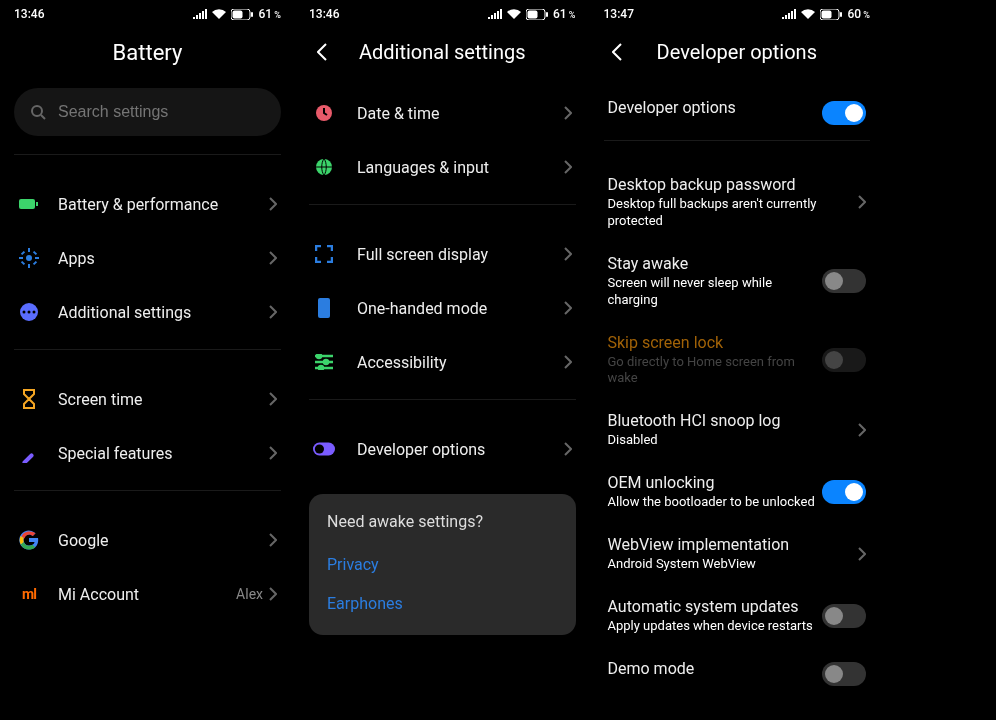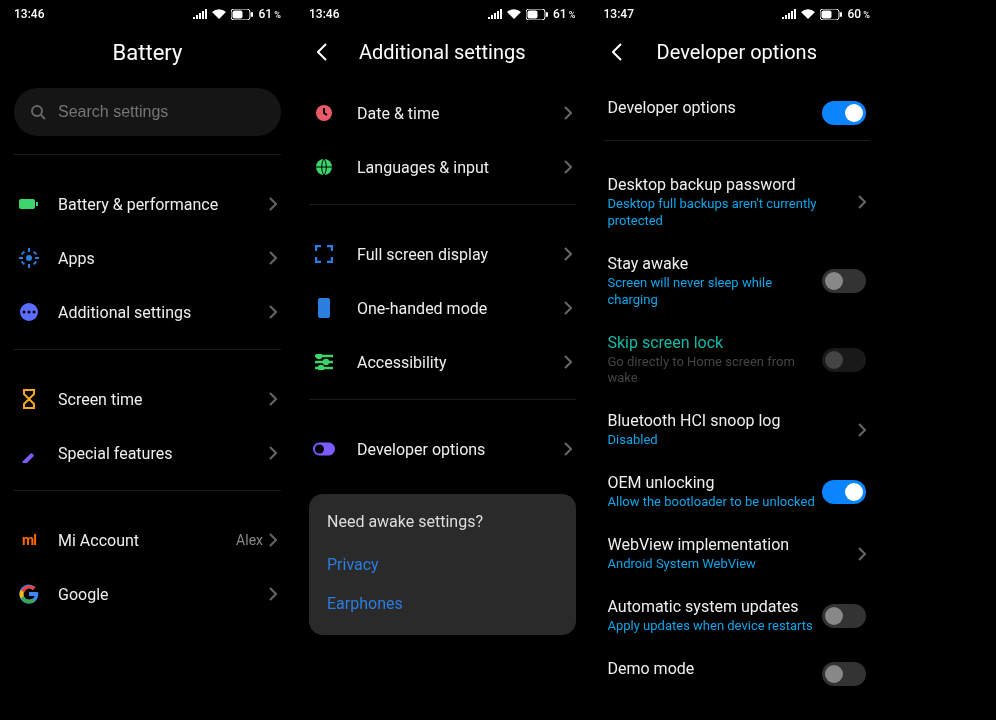--- a/index.html
+++ b/index.html
@@ -33,22 +33,22 @@
   .row .icon-slot { width: 40px; display: flex; align-items: center; justify-content: flex-start; }
   .row .icon { width: 22px; height: 22px; display: flex; align-items: center; justify-content: center; }
   .row .label { flex: 1; font-size: 16px; color: #eee; }
   .row .value { font-size: 14px; color: #888; margin-right: 6px; }
   .row .chev { color: #666; }
 
   .row.additional .icon-slot { width: 44px; }
   .row.dev { padding: 12px 18px; align-items: flex-start; }
   .row.dev .textcol { flex: 1; display: flex; flex-direction: column; gap: 2px; }
   .row.dev .title-t { font-size: 16px; color: #eee; }
-  .row.dev .sub { font-size: 13px; color: #0ea5e9; line-height: 1.3; }
-  .row.dev.disabled .title-t { color: #14b8a6; }
+  .row.dev .sub { font-size: 13px; color: #ffffff; line-height: 1.3; }
+  .row.dev.disabled .title-t { color: #a16207; }
   .row.dev.disabled .sub { color: #444; }
   .row.dev .tail { display:flex; align-items:center; align-self:center; }
 
   
   .toggle { width: 44px; height: 24px; border-radius: 12px; position: relative; }
   .toggle .knob { width: 18px; height: 18px; border-radius: 50%; background: #fff; position: absolute; top: 3px; }
   .toggle.on { background: #0a84ff; }
   .toggle.on .knob { right: 3px; }
   .toggle.off { background: #333; }
   .toggle.off .knob { left: 3px; background: #888; }
@@ -204,45 +204,45 @@
           <path d="M1 1l6 6-6 6" fill="none" stroke="#666" stroke-width="2"></path>
         </svg>
   </div>
 
   <div class="group-gap-sm"></div>
   <div class="divider"></div>
   <div class="group-gap"></div>
 
   <div class="row">
     <div class="icon-slot">
-          <span class="icon ic-mi">ml</span>
-        </div>
-    <div class="label">Mi Account</div>
-    <div class="value">Alex</div>
-    <svg class="chev" width="8" height="14" viewBox="0 0 8 14">
-          <path d="M1 1l6 6-6 6" fill="none" stroke="#666" stroke-width="2"></path>
-        </svg>
-  </div>
-
-  <div class="row">
-    <div class="icon-slot">
           <span class="icon">
             <svg width="20" height="20" viewBox="0 0 20 20">
               <path d="M10 8v4h5.6c-.5 2-2.3 3.5-5.6 3.5A5.5 5.5 0 1110 4.5c1.5 0 2.8.6 3.8 1.5l2.7-2.7A9.5 9.5 0 1010 19.5c5.5 0 9.2-3.9 9.2-9.4 0-.7-.1-1.4-.2-2.1z" fill="#4285F4"></path>
               <path d="M2.5 6.3l3 2.2A5.5 5.5 0 0110 4.5c1.5 0 2.8.6 3.8 1.5l2.7-2.7A9.5 9.5 0 002.5 6.3z" fill="#EA4335"></path>
               <path d="M10 19.5c2.5 0 4.7-.8 6.3-2.3l-3-2.4c-.9.6-2 1-3.3 1a5.5 5.5 0 01-5.2-3.7l-3 2.3A9.5 9.5 0 0010 19.5z" fill="#34A853"></path>
               <path d="M1.7 14.4l3-2.3c-.2-.6-.3-1.3-.3-2s.1-1.4.3-2l-3-2.2a9.5 9.5 0 000 8.5z" fill="#FBBC05"></path>
             </svg>
           </span>
         </div>
     <div class="label">Google</div>
     <svg class="chev" width="8" height="14" viewBox="0 0 8 14">
           <path d="M1 1l6 6-6 6" fill="none" stroke="#666" stroke-width="2"></path>
         </svg>
   </div>
+
+  <div class="row">
+    <div class="icon-slot">
+          <span class="icon ic-mi">ml</span>
+        </div>
+    <div class="label">Mi Account</div>
+    <div class="value">Alex</div>
+    <svg class="chev" width="8" height="14" viewBox="0 0 8 14">
+          <path d="M1 1l6 6-6 6" fill="none" stroke="#666" stroke-width="2"></path>
+        </svg>
+  </div>
 </div>
 
 <div class="screen">
   <div class="statusbar">
     <span>13:46</span>
     <span class="sb-right">
       <svg width="14" height="10" viewBox="0 0 14 10">
             <path fill="#fff" d="M0 8h2v2H0zM3 6h2v4H3zM6 4h2v6H6zM9 2h2v8H9zM12 0h2v10h-2z"></path>
           </svg>
       <svg width="14" height="10" viewBox="0 0 14 10">

